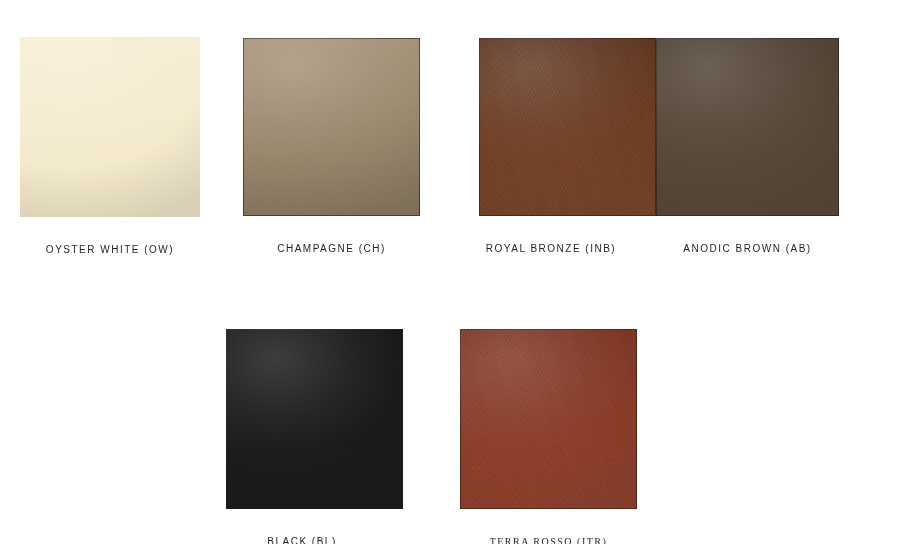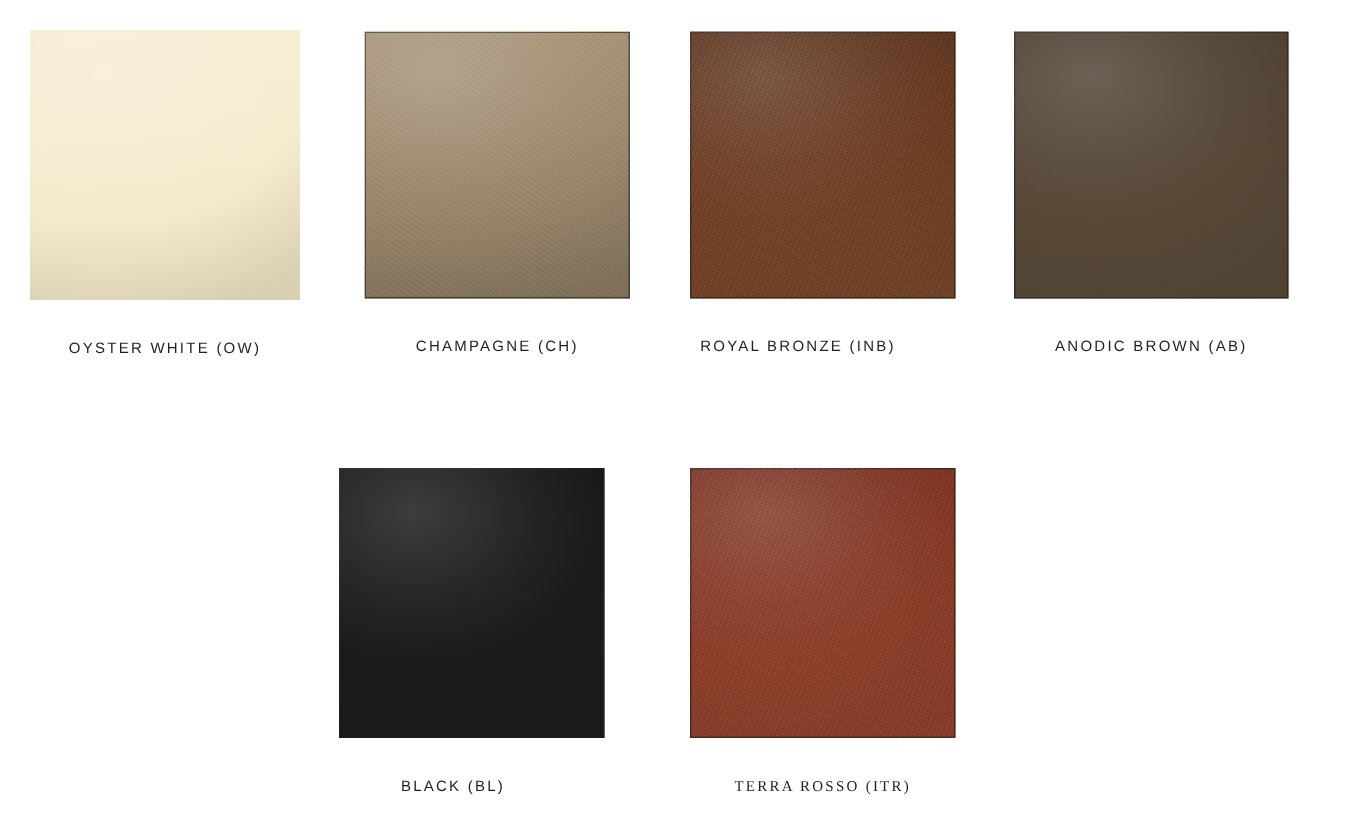--- a/index.html
+++ b/index.html
@@ -18,20 +18,21 @@
 
   #swatch-board {
     position: relative;
     width: 908px;
     height: 544px;
   }
 
   .swatch-cell {
     position: absolute;
     width: 180px;
+    margin-top: 17px;
   }
 
   .swatch-chip {
     position: relative;
     width: 180px;
     height: 180px;
     overflow: hidden;
     background-color: #cccccc;
   }
 
@@ -89,28 +90,28 @@
       </div>
       <div class="swatch-label" style="color: rgb(35, 31, 29);">OYSTER WHITE (OW)</div>
     </div>
     <div class="swatch-cell" style="left: 243px; top: 21px; width: 177px;">
       <div class="swatch-chip bordered" style="width: 177px; height: 178px; background: linear-gradient(175deg, rgb(168, 149, 122) 0%, rgb(156, 138, 111) 48%, rgb(141, 124, 99) 100%);">
         <div class="tex tex-sheen"></div>
         <div class="tex tex-grain-soft"></div>
       </div>
       <div class="swatch-label" style="color: rgb(35, 31, 29); text-align: center;">CHAMPAGNE (CH)</div>
     </div>
-    <div class="swatch-cell" style="left: 460px; top: 21px; width: 144px;">
+    <div class="swatch-cell" style="left: 479px; top: 21px; width: 144px;">
       <div class="swatch-chip bordered" style="width: 177px; height: 178px; background: linear-gradient(175deg, rgb(94, 53, 32) 0%, rgb(110, 62, 36) 48%, rgb(126, 74, 44) 100%);">
         <div class="tex tex-sheen"></div>
         <div class="tex tex-grain"></div>
       </div>
       <div class="swatch-label" style="color: rgb(35, 31, 29);">ROYAL BRONZE (INB)</div>
     </div>
-    <div class="swatch-cell" style="left: 676px; top: 21px; width: 183px;">
+    <div class="swatch-cell" style="left: 656px; top: 21px; width: 183px;">
       <div class="swatch-chip bordered" style="width: 183px; height: 178px; background: linear-gradient(175deg, rgb(78, 64, 50) 0%, rgb(85, 70, 54) 48%, rgb(90, 75, 58) 100%);">
         <div class="tex tex-sheen"></div>
       </div>
       <div class="swatch-label" style="color: rgb(35, 31, 29);">ANODIC BROWN (AB)</div>
     </div>
     <div class="swatch-cell" style="left: 226px; top: 312px; width: 152px;">
       <div class="swatch-chip bordered" style="width: 177px; height: 180px; background: linear-gradient(175deg, rgb(23, 23, 23) 0%, rgb(26, 26, 26) 48%, rgb(29, 29, 29) 100%);">
         <div class="tex tex-sheen"></div>
       </div>
       <div class="swatch-label" style="color: rgb(35, 31, 29);">BLACK (BL)</div>

